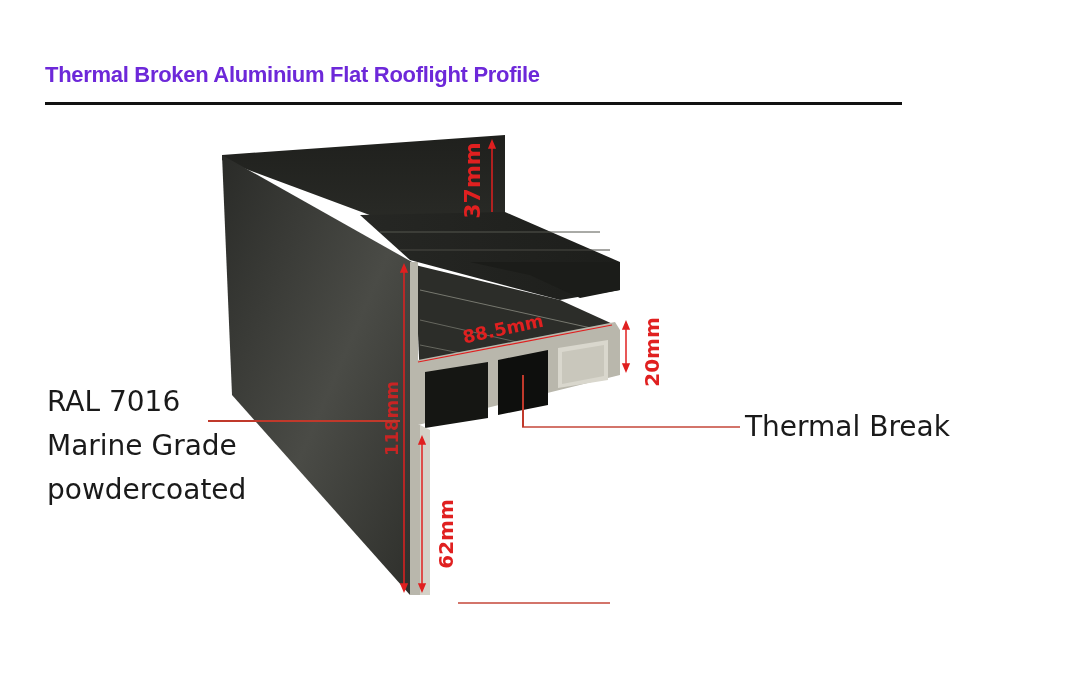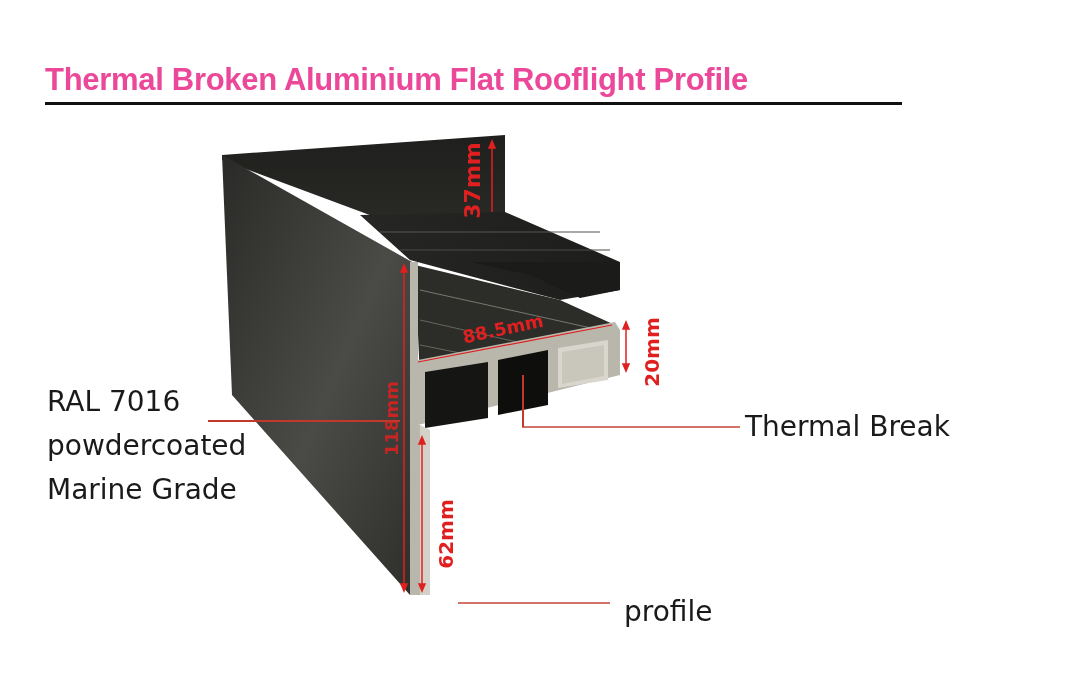--- a/index.html
+++ b/index.html
@@ -1,20 +1,20 @@
 <!DOCTYPE html>
 <html><head>
 <meta charset="utf-8">
 <style>
   html, body { margin:0; padding:0; background:#ffffff; }
   body { width:1073px; height:697px; position:relative; overflow:hidden;
          font-family:"DejaVu Sans", "Liberation Sans", sans-serif; color:#1a1a1a; }
-  .title { position:absolute; left:45px; top:62px; font-size:31px; font-weight:bold;
+  .title { position:absolute; left:45px; top:62px; font-size:22px; font-weight:bold;
            font-family:"Liberation Sans", "DejaVu Sans", sans-serif; letter-spacing:-0.3px;
-           color:#ec4899; white-space:nowrap; }
+           color:#6d28d9; white-space:nowrap; }
   .title-underline { position:absolute; left:45px; top:102px; width:857px; height:3px; background:#111; }
   .label { position:absolute; font-size:28px; line-height:44px; color:#1a1a1a;
            font-family:"DejaVu Sans", sans-serif; white-space:nowrap; }
   .leader { position:absolute; background:#c0392b; }
   svg.profile { position:absolute; left:0; top:0; }
   .dim { position:absolute; color:#e02020; font-weight:bold; font-family:"DejaVu Sans", sans-serif;
          white-space:nowrap; transform-origin:center; }
 </style>
 </head>
 <body>
@@ -94,21 +94,20 @@
 <div class="dim" style="left:354px; top:408px; font-size:18px; transform:rotate(-90deg); opacity:0.85;">118mm</div>
 <div class="dim" style="left:411px; top:522px; font-size:20px; transform:rotate(-90deg);">62mm</div>
 
 <div class="leader" style="left:208px; top:420px; width:192px; height:2px;"></div>
 <div class="leader" style="left:522px; top:375px; width:2px; height:52px;"></div>
 <div class="leader" style="left:522px; top:426px; width:218px; height:2px; opacity:0.7;"></div>
 <div class="leader" style="left:458px; top:602px; width:152px; height:2px; opacity:0.7;"></div>
 
 <div class="label" style="left:32px; top:380px;margin-left:15px;">
   <div>RAL 7016</div>
+  <div>Marine Grade</div>
   <div>powdercoated</div>
-  <div>Marine Grade</div>
 </div>
 
 <div class="label" style="left:745px; top:405px;">Thermal Break</div>
 
 <div class="label" style="left:624px; top:590px;">
-  <div>profile</div>
 </div>
 
 </body></html>

